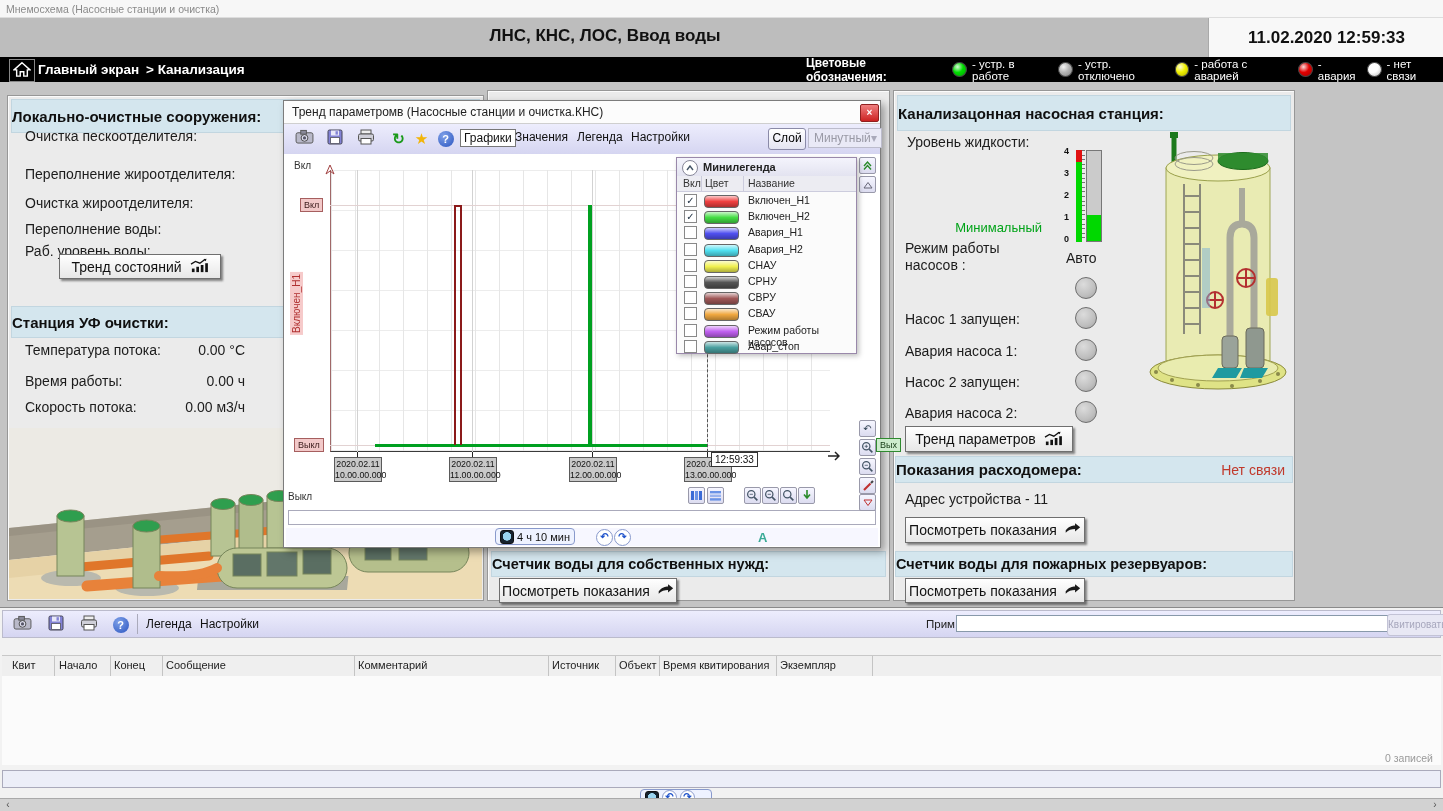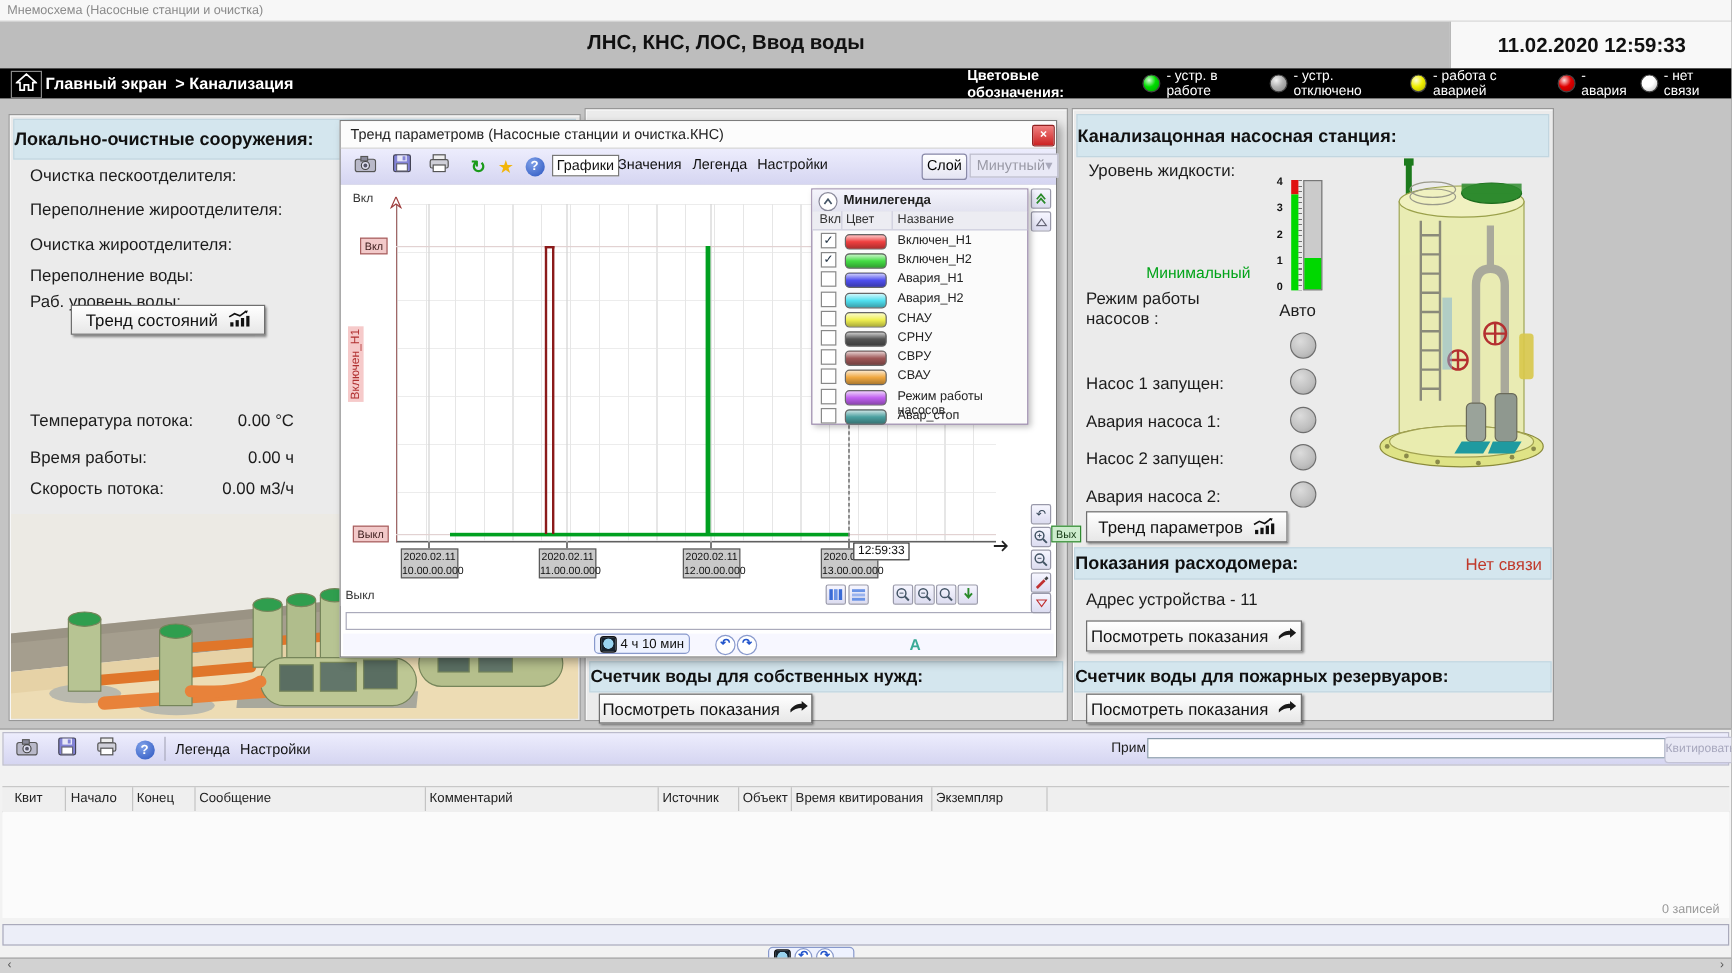--- a/index.html
+++ b/index.html
@@ -112,36 +112,39 @@
     <span class="ball" style="background-color: rgb(224, 0, 0);"></span>
     <span>- авария</span>
     <span class="ball" style="background-color: rgb(255, 255, 255);"></span>
     <span>- нет связи</span>
   </div>
 
   <div class="abs panel" style="left:7px;top:95px;width:477px;height:506px;"></div>
   <div class="abs band" style="left:11px;top:99px;width:469px;height:34px;">
       <span>Локально-очистные сооружения:</span>
     </div>
-  <div class="abs lbl" style="left:25px;top:138px;">Очистка пескоотделителя:</div>
+  <div class="abs lbl" style="left:25px;top:128px;">Очистка пескоотделителя:</div>
   <div class="abs lbl" style="left:25px;top:166px;">Переполнение жироотделителя:</div>
   <div class="abs lbl" style="left:25px;top:195px;">Очистка жироотделителя:</div>
   <div class="abs lbl" style="left:25px;top:221px;">Переполнение воды:</div>
   <div class="abs lbl" style="left:25px;top:243px;">Раб. уровень воды:</div>
   <div class="abs btn" style="left:15px;top:254px;width:162px;height:25px;margin-left:44px;">
     <span>Тренд состояний</span>
     <span><svg width="20" height="16" viewBox="0 0 22 18">
           <path d="M2 8 L7 5 L12 7 L18 2.5" fill="none" stroke="#111" stroke-width="1.5"></path>
           <path d="M19.5 2 l-3.4 .4 2.4 2.4 Z" fill="#111"></path>
           <rect x="3" y="13" width="3" height="4" fill="#111"></rect>
           <rect x="8" y="11" width="3" height="6" fill="#111"></rect>
           <rect x="13" y="9" width="3" height="8" fill="#111"></rect>
           <rect x="18" y="7" width="3" height="10" fill="#111"></rect>
         </svg></span>
   </div>
+  <div class="abs band" style="left:11px;top:306px;width:469px;height:32px;">
+      <span>Станция УФ очистки:</span>
+    </div>
   <div class="abs lbl" style="left:25px;top:342px;">Температура потока:</div>
   <div class="abs val" style="left:150px;top:342px;width:95px;">0.00 °C</div>
   <div class="abs lbl" style="left:25px;top:373px;">Время работы:</div>
   <div class="abs val" style="left:150px;top:373px;width:95px;">0.00 ч</div>
   <div class="abs lbl" style="left:25px;top:399px;">Скорость потока:</div>
   <div class="abs val" style="left:150px;top:399px;width:95px;">0.00 м3/ч</div>
 
   <div class="abs" style="left:9px;top:428px;width:473px;height:171px;overflow:hidden;">
     <svg width="473" height="171" viewBox="0 0 473 171">
       <rect x="0" y="0" width="473" height="171" fill="#eceae4"></rect>

